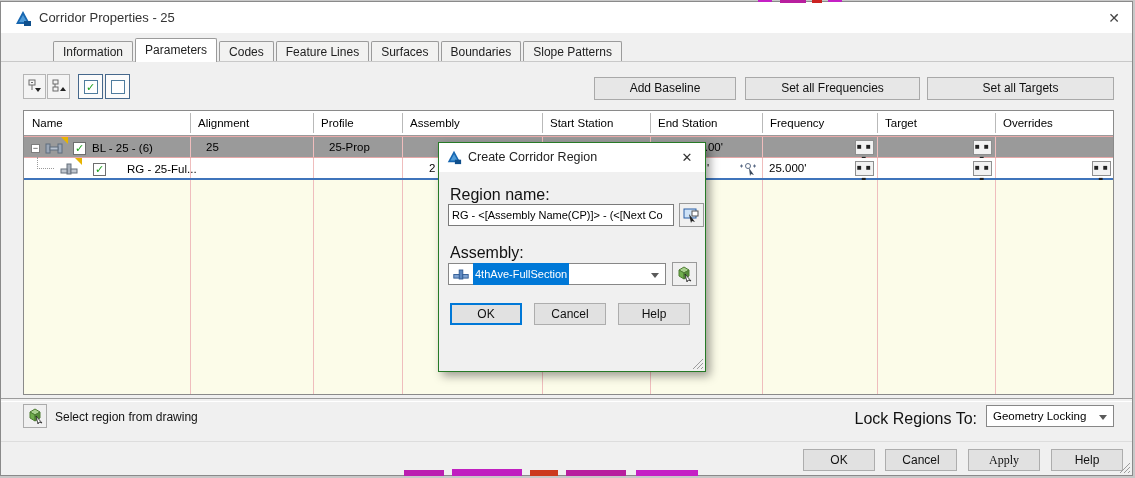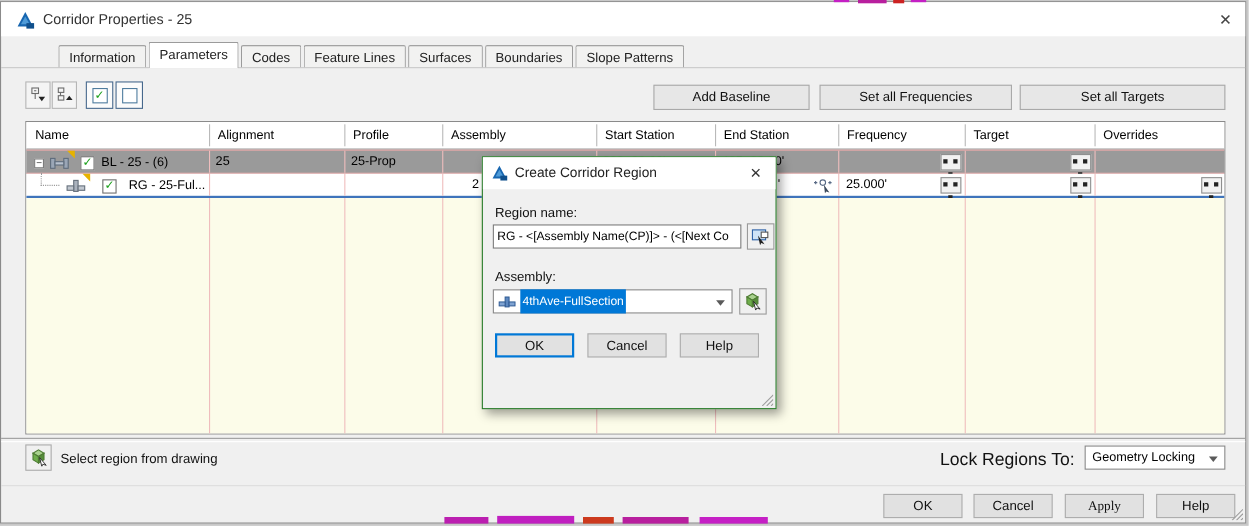--- a/index.html
+++ b/index.html
@@ -28,21 +28,21 @@
   .col3{left:378px;width:140px}.col4{left:518px;width:108px}.col5{left:626px;width:112px}
   .col6{left:738px;width:115px}.col7{left:853px;width:118px}.col8{left:971px;width:118px}
   .vl{position:absolute;top:0;bottom:0;width:1px;background:#efbdbd;}
   .vl.gray{background:#b9b9b9;top:2px;bottom:2px;}
   .b1{left:166px}.b2{left:289px}.b3{left:378px}.b4{left:518px}.b5{left:626px}
   .b6{left:738px}.b7{left:853px}.b8{left:971px}
   .row{position:absolute;left:0;width:100%;height:22px;box-sizing:border-box;}
   .row1{top:25px;background:#9a9a9a;border-top:1px solid #e7a9a9;border-bottom:1px solid #e7a9a9;}
   .row2{top:47px;background:#ffffff;border-bottom:2px solid #3f74bb;}
   .emptyarea{position:absolute;left:0;top:69px;bottom:0;width:100%;background:#fcfce9;}
-  .cell{position:absolute;top:0;height:22px;line-height:21px;font-size:11.5px;color:#000;padding-left:6px;box-sizing:border-box;white-space:nowrap;overflow:hidden;}
+  .cell{position:absolute;top:0;height:22px;line-height:21px;font-size:11.5px;color:#000;padding-left:16px;box-sizing:border-box;white-space:nowrap;overflow:hidden;}
   .namecell{display:flex;align-items:center;overflow:visible;}
   .exp{width:9px;height:9px;border:1px solid #7d7d7d;background:#fff;font-size:9px;line-height:7px;text-align:center;color:#333;box-sizing:border-box;flex:none;}
   .cb{width:13px;height:13px;background:#fff;border:1px solid #6e6e6e;box-sizing:border-box;text-align:center;line-height:11px;font-size:11px;font-weight:bold;color:#1ca01c;flex:none;}
   .iconwrap{position:relative;width:20px;height:16px;flex:none;}
   .flag{position:absolute;right:-3px;top:-3px;width:0;height:0;border-left:7px solid transparent;border-top:7px solid #e7b300;}
   .treeguide{position:absolute;left:13px;top:-1px;width:16px;height:11px;border-left:1px dotted #9a9a9a;border-bottom:1px dotted #9a9a9a;}
   .dots{position:absolute;top:3px;width:19px;height:15px;background:#f2f2f2;border:1px solid #8f8f8f;box-sizing:border-box;font-size:8px;letter-spacing:1px;line-height:12px;text-align:center;color:#222;}
   .d6{left:831px}.d7{left:949px}.d8{left:1068px}
   
   .groove{position:absolute;left:0;width:100%;height:2px;border-top:1px solid #9c9c9c;border-bottom:1px solid #ffffff;}
@@ -53,21 +53,21 @@
   .combo .chev{position:absolute;right:6px;top:9px;width:0;height:0;border-left:4px solid transparent;border-right:4px solid transparent;border-top:5px solid #5a5a5a;}
   .lockcombo{left:985px;top:403px;width:128px;height:22px;padding-left:6px;}
   .footline{position:absolute;left:0;top:439px;width:100%;height:1px;background:#dddddd;}
   .fbtn{height:22px;width:72px;position:absolute;top:447px;background:#e1e1e1;border:1px solid #adadad;box-sizing:border-box;font-size:12px;text-align:center;line-height:20px;color:#111;}
   .grip{position:absolute;right:2px;bottom:2px;width:13px;height:13px;}
   
   .dialog{position:absolute;left:438px;top:142px;width:268px;height:230px;background:#f0f0f0;border:1px solid #267a26;box-shadow:4px 4px 9px rgba(0,0,0,0.38);box-sizing:border-box;}
   .dlg-title{position:absolute;left:0;top:0;width:100%;height:29px;background:#ffffff;}
   .dlg-title .txt{position:absolute;left:29px;top:7px;font-size:12.5px;color:#222;}
   .dlg-close{position:absolute;right:8px;top:5px;width:20px;height:20px;text-align:center;line-height:20px;font-size:13px;color:#333;}
-  .dlg-label{position:absolute;left:11px;font-size:12px;color:#111;}
+  .dlg-label{position:absolute;left:11px;font-size:16px;color:#111;}
   .dlg-input{position:absolute;left:9px;top:61px;width:226px;height:22px;background:#fff;border:1px solid #7a7a7a;box-sizing:border-box;font-size:11px;line-height:20px;padding:0 3px;white-space:nowrap;overflow:hidden;color:#000;}
   .dlg-pickbtn{position:absolute;width:25px;height:24px;background:#f0f0f0;border:1px solid #9a9a9a;box-sizing:border-box;display:flex;align-items:center;justify-content:center;}
   .dlg-combo{position:absolute;left:9px;top:120px;width:218px;height:22px;padding-left:3px;display:flex;align-items:center;}
   .sel-hl{background:#0078d7;color:#fff;padding:1px 2px;font-size:11px;white-space:nowrap;}
   .dlg-btn{position:absolute;top:160px;width:72px;height:22px;background:#e1e1e1;border:1px solid #adadad;box-sizing:border-box;font-size:12px;text-align:center;line-height:20px;color:#111;}
   .dlg-btn.focus{border:2px solid #0078d7;line-height:18px;}
   
   .artifact{position:absolute;z-index:50;}
 </style>
 </head>
@@ -193,21 +193,21 @@
           <div class="treeguide"></div>
           <div class="iconwrap">
             <svg width="20" height="16" viewBox="0 0 20 16">
               <rect x="8" y="3" width="4" height="10" fill="#aab2bd" stroke="#66707c"></rect>
               <rect x="2" y="8" width="6" height="4" fill="#c2c8d0" stroke="#66707c"></rect>
               <rect x="12" y="8" width="6" height="4" fill="#c2c8d0" stroke="#66707c"></rect>
             </svg>
             <div class="flag"></div>
           </div>
           <div class="cb" style="margin-left:14px;">✓</div>
-          <span style="margin-left:11px;">RG - 25-Ful...</span>
+          <span style="margin-left:21px;">RG - 25-Ful...</span>
         </div>
         <div class="cell col3" style="padding-left:27px;">2</div>
         <div class="cell" style="left:683px;width:30px;padding-left:0;">'</div>
         <svg style="position:absolute;left:715px;top:3px;" width="20" height="15" viewBox="0 0 20 15">
           <circle cx="9" cy="5" r="2.5" fill="none" stroke="#5a6b86"></circle>
           <line x1="1" y1="5" x2="4" y2="5" stroke="#5a6b86"></line>
             <line x1="2.5" y1="3.5" x2="2.5" y2="6.5" stroke="#5a6b86"></line>
           <line x1="14" y1="5" x2="17" y2="5" stroke="#5a6b86"></line>
             <line x1="15.5" y1="3.5" x2="15.5" y2="6.5" stroke="#5a6b86"></line>
           <polygon points="10,7 15,14 12,13 11,15" fill="#3c4a5c"></polygon>

